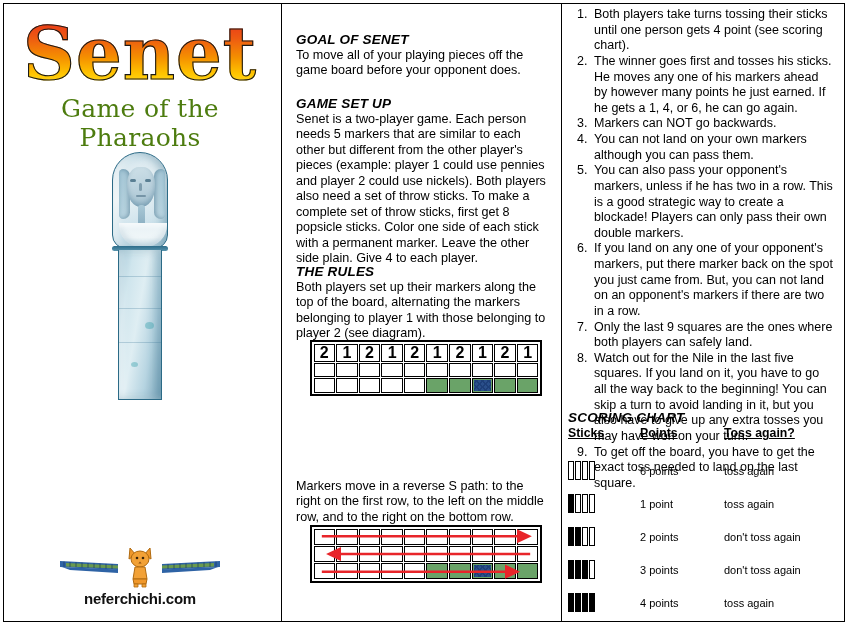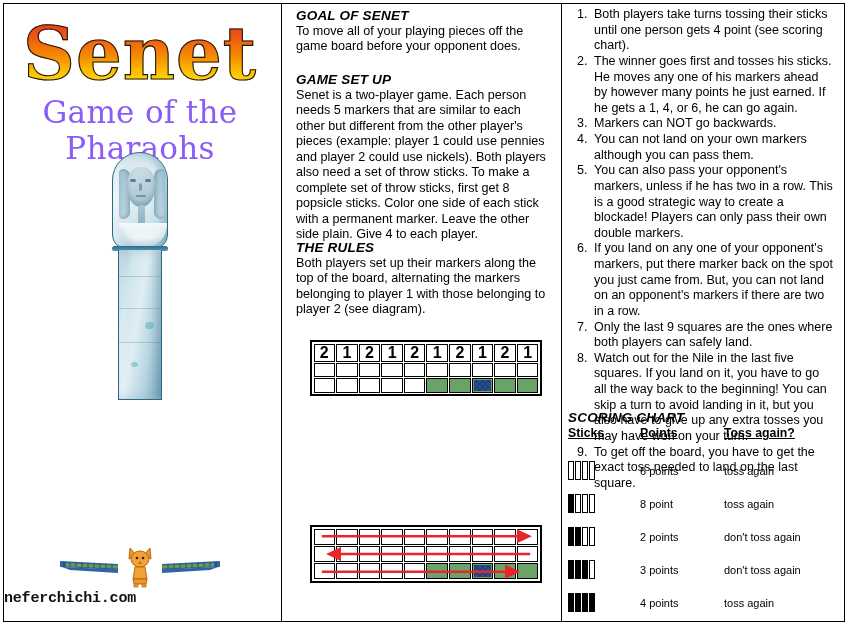--- a/index.html
+++ b/index.html
@@ -42,22 +42,22 @@
     background: linear-gradient(180deg,#e8321a 0%, #ee5a12 28%, #f59000 55%, #ffc600 78%, #ffe23a 100%);
     -webkit-background-clip: text;
     background-clip: text;
     color: transparent;
     -webkit-text-stroke: 1.1px #1a1a1a;
     paint-order: stroke fill;
     display:inline-block;
   }
   #senet-sub {
     font-family: "DejaVu Serif", serif;
-    font-size: 31px;
-    color:#8b5cf6;
+    font-size: 25px;
+    color:#4d7c0f;
     margin-top: 4px;
     letter-spacing: 0.3px;
   }
 
   
   #statue-wrap { position:absolute; left:0; top:152px; width:272px; height:270px; }
   #statue { position:absolute; left:106px; top:0; width:60px; height:248px; }
   .st-head {
     position:absolute; left:2px; top:0; width:56px; height:97px;
     border-radius: 28px 28px 14px 14px;
@@ -90,37 +90,37 @@
   .st-body {
     position:absolute; left:8px; top:98px; width:44px; height:150px;
     background: linear-gradient(100deg,#9ec4d4 0%, #cfe5ed 22%, #dfeef3 45%, #b6d4e1 72%, #7fa9bd 100%);
     border:1px solid #2b6a86; border-top:none;
     box-shadow: inset -5px 0 10px rgba(40,100,130,.3), inset 4px 0 7px rgba(255,255,255,.45);
   }
   .st-body .seam { position:absolute; left:0; width:100%; height:1px; background:rgba(60,120,150,.28); }
   .st-body .teal { position:absolute; border-radius:50%; background:rgba(30,150,160,.35); }
 
   
-  #logo-wrap { position:absolute; left:0; bottom:18px; width:272px; text-align:left;font-family:Liberation Mono, monospace; }
+  #logo-wrap { position:absolute; left:0; bottom:18px; width:272px; text-align:center; }
   #logo-art { position:relative; width:160px; height:44px; margin:0 auto; }
   .wing { position:absolute; top:14px; width:62px; height:17px; }
   .wing.l { left:0; }
   .wing.r { right:0; }
   .cat { position:absolute; left:62px; top:0; width:36px; height:44px; }
   #logo-text { font-size:15px; font-weight:700; color:#111; margin-top:2px; letter-spacing:-0.2px; }
 
   
   .sec-head {
     font-size: 13.5px; font-weight: 700; font-style: italic;
     margin: 0 0 1px 0; letter-spacing: 0.2px;
   }
   .body-txt {
     font-size: 12.6px; line-height: 1.23; margin:0; text-align:left;
   }
-  #col-mid .pad { position:absolute; left:8px; right:4px; }
+  #col-mid .pad { position:absolute; left:8px; right:4px;margin-top:24px; }
   #goal { top:8px; }
   #setup { top:72px; }
   #rules { top:240px; }
   #smove { top:455px; }
 
   
   .board {
     position:absolute;
     background:#fff;
     border:2px solid #000;
@@ -311,20 +311,23 @@
           <div class="cell"></div>
           <div class="cell"></div>
           <div class="cell green"></div>
           <div class="cell green"></div>
           <div class="cell green nile"></div>
           <div class="cell green"></div>
           <div class="cell green"></div>
         </div>
       </div>
 
+    <div class="pad" id="smove">
+      <p class="body-txt">Markers move in a reverse S path: to the right on the first row, to the left on the middle row, and to the right on the bottom row.</p>
+    </div>
 
     <div class="board" id="board2">
 
     <div class="row">
           <div class="cell"></div>
           <div class="cell"></div>
           <div class="cell"></div>
           <div class="cell"></div>
           <div class="cell"></div>
           <div class="cell"></div>
@@ -414,21 +417,21 @@
             </tr>
             <tr>
               <td class="c1">
                 <div class="sticks">
                   <div class="stick dark"></div>
                   <div class="stick"></div>
                   <div class="stick"></div>
                   <div class="stick"></div>
                 </div>
               </td>
-              <td class="c2">8 point</td>
+              <td class="c2">1 point</td>
               <td>toss again</td>
             </tr>
             <tr>
               <td class="c1">
                 <div class="sticks">
                   <div class="stick dark"></div>
                   <div class="stick dark"></div>
                   <div class="stick"></div>
                   <div class="stick"></div>
                 </div>

